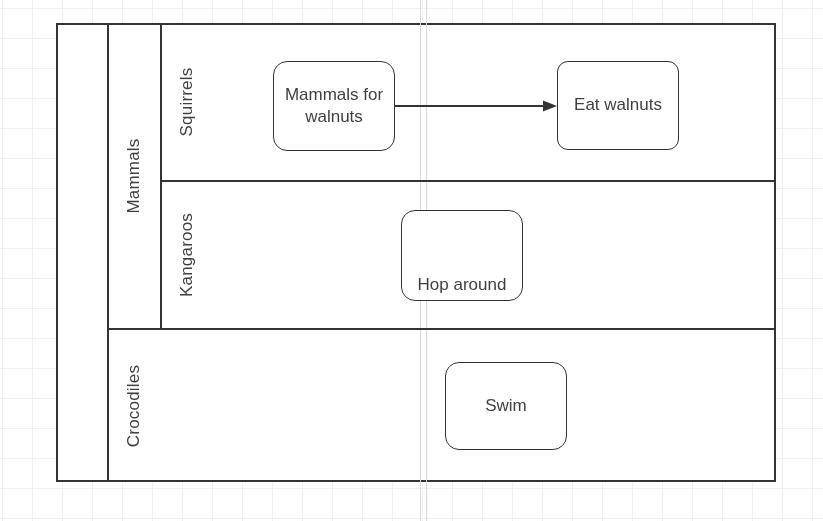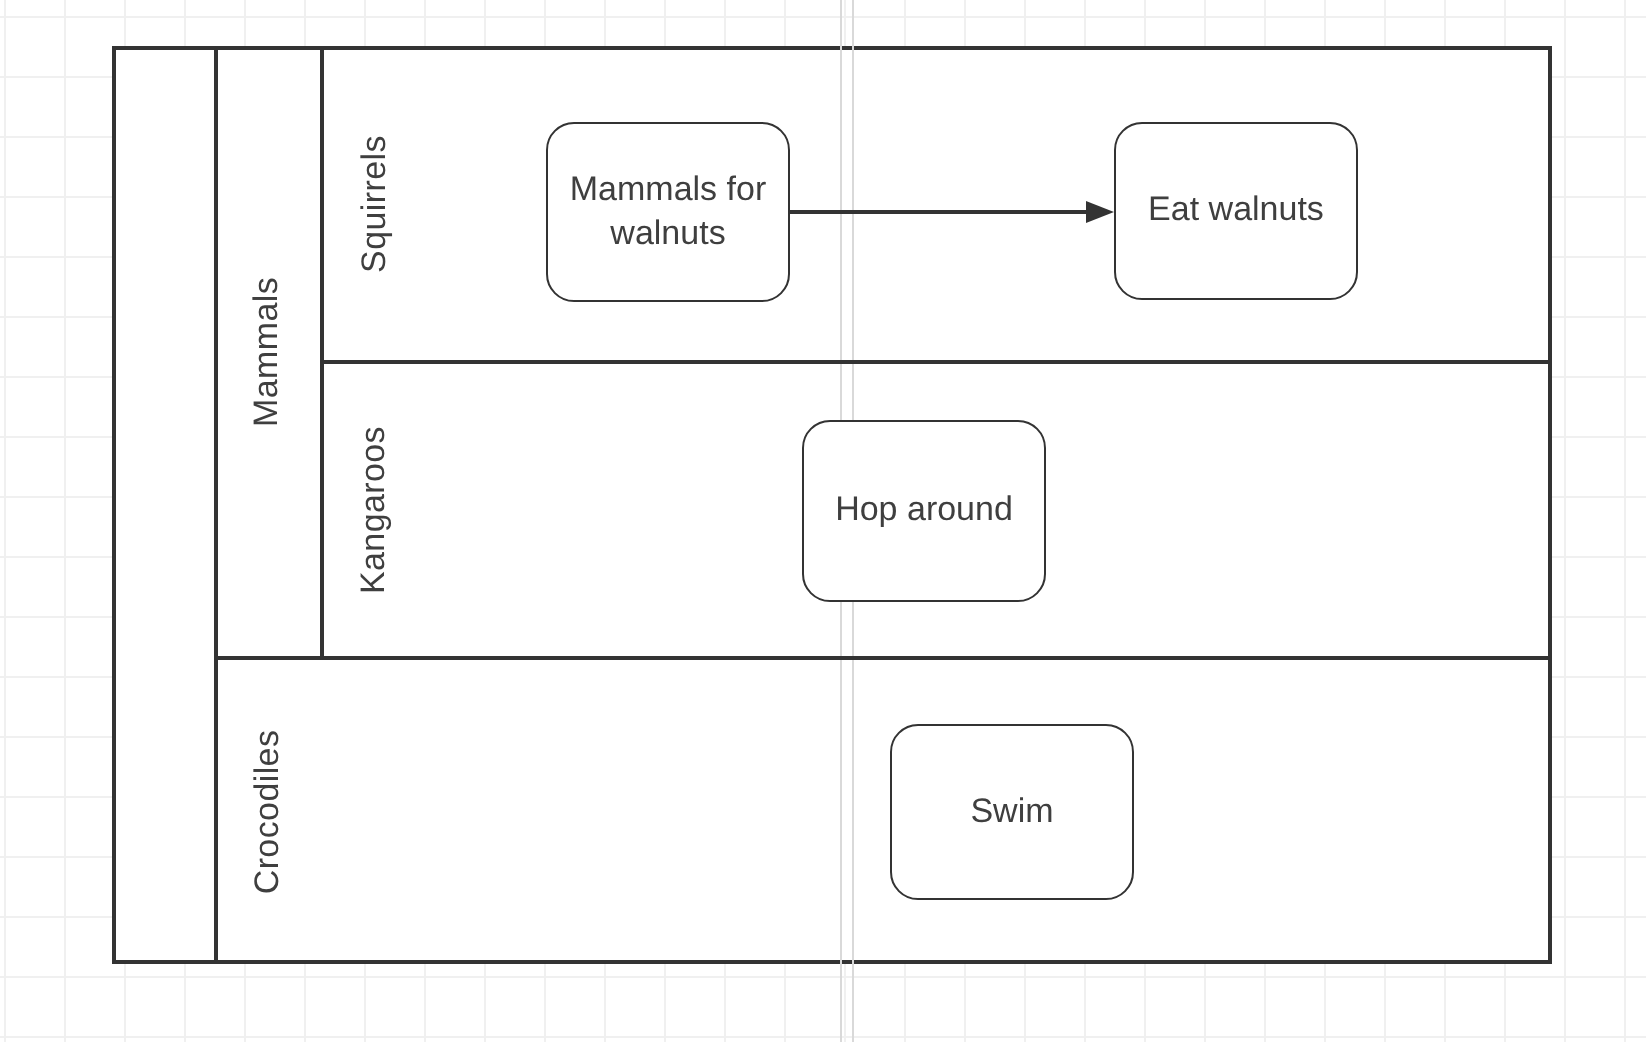--- a/index.html
+++ b/index.html
@@ -49,22 +49,22 @@
     border:1.5px solid #333333;
     border-radius:14px;
     box-sizing:border-box;
     display:flex;align-items:center;justify-content:center;
     text-align:center;
     font-size:17px;color:#3f3f3f;
     line-height:1.3;
     padding:4px 10px;
   }
   #task-search{left:273px;top:61px;width:122px;height:90px;}
-  #task-eat{left:557px;top:61px;width:122px;height:89px;}
-  #task-hop{left:401px;top:210px;width:122px;height:91px;}
+  #task-eat{left:557px;top:61px;width:122px;height:89px;border-radius:11px;}
+  #task-hop{left:401px;top:210px;width:122px;height:91px;align-items:flex-end;}
   #task-swim{left:445px;top:362px;width:122px;height:88px;text-align:center;}
   #flow-arrow{position:absolute;left:395px;top:98px;z-index:4;}
 </style>
 </head>
 <body>
 
 <div id="canvas">
 
   <div id="pool">
     <div class="lane-labelbox" style="left:-2px;top:-2px;width:52px;height:459px;">

